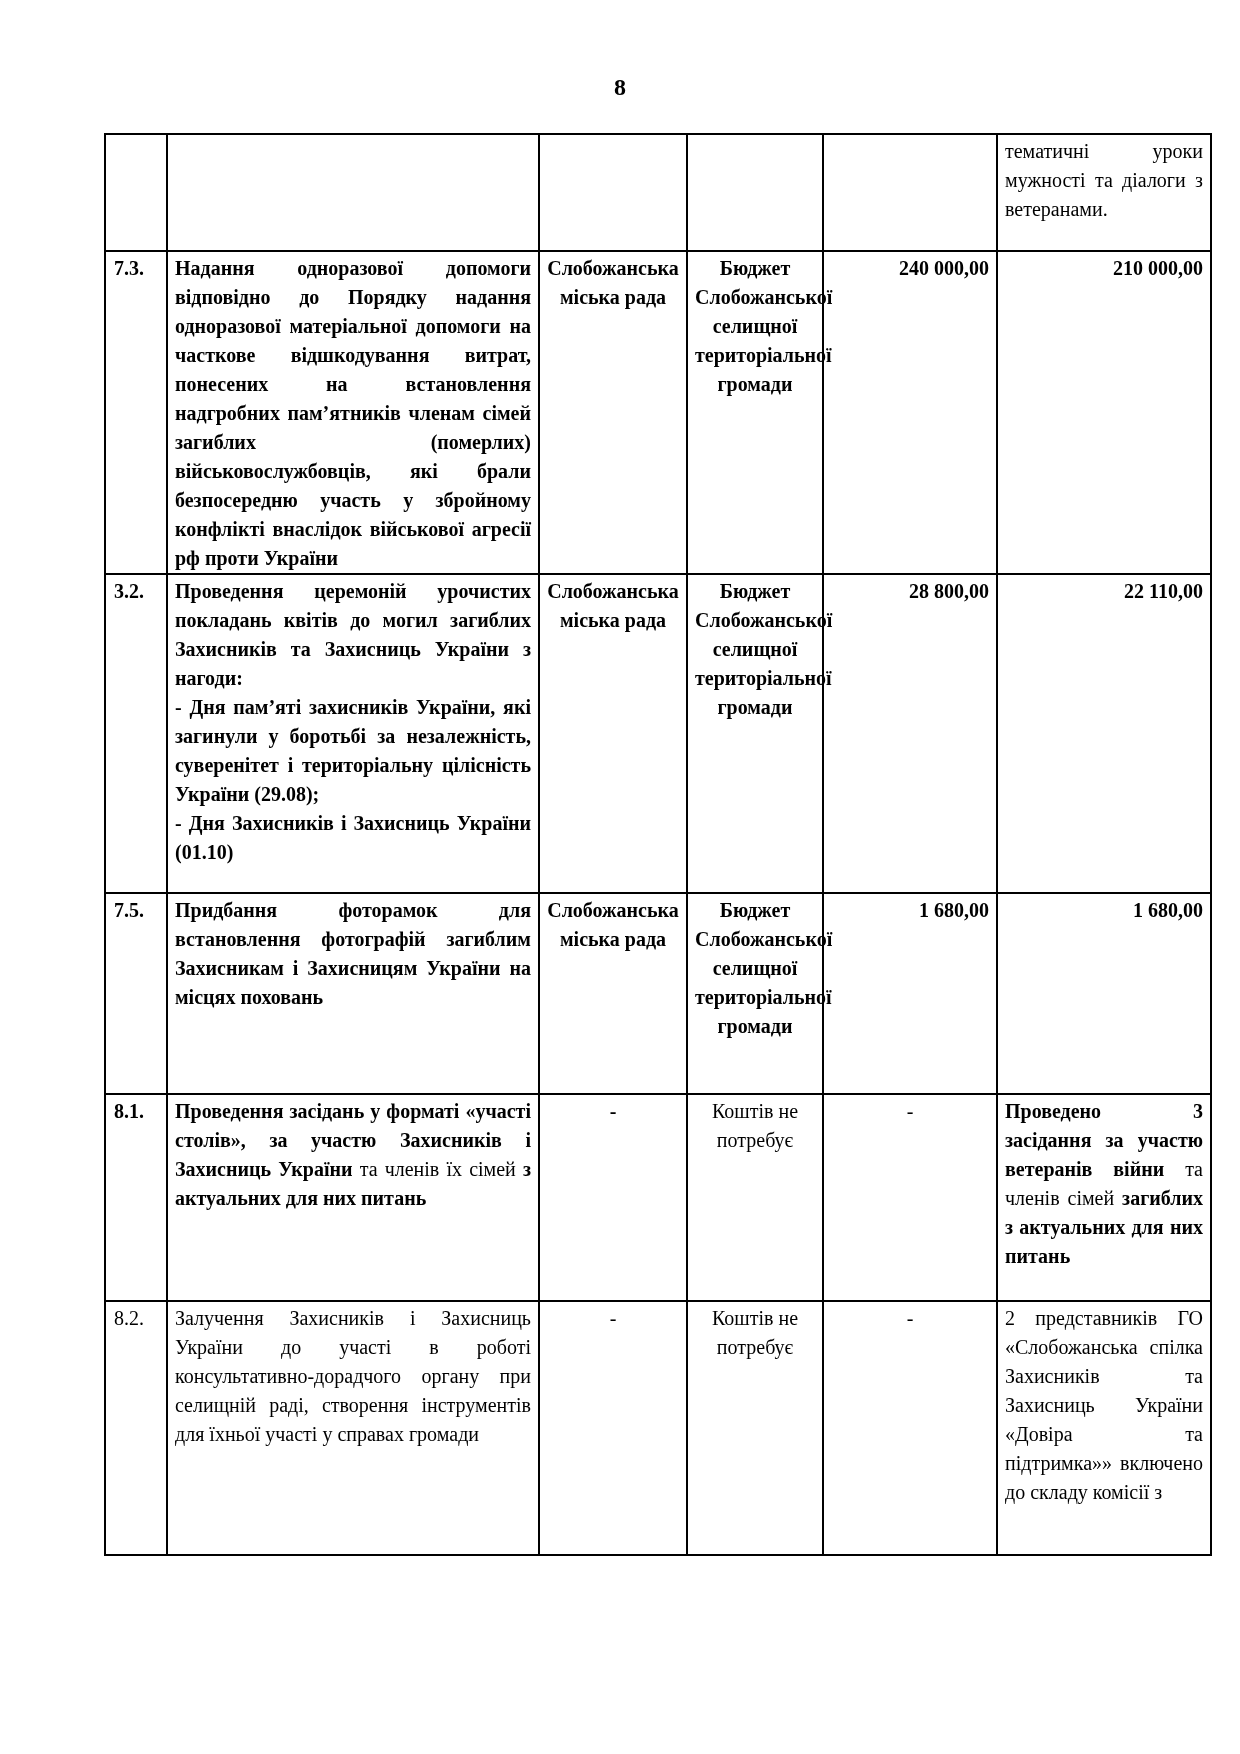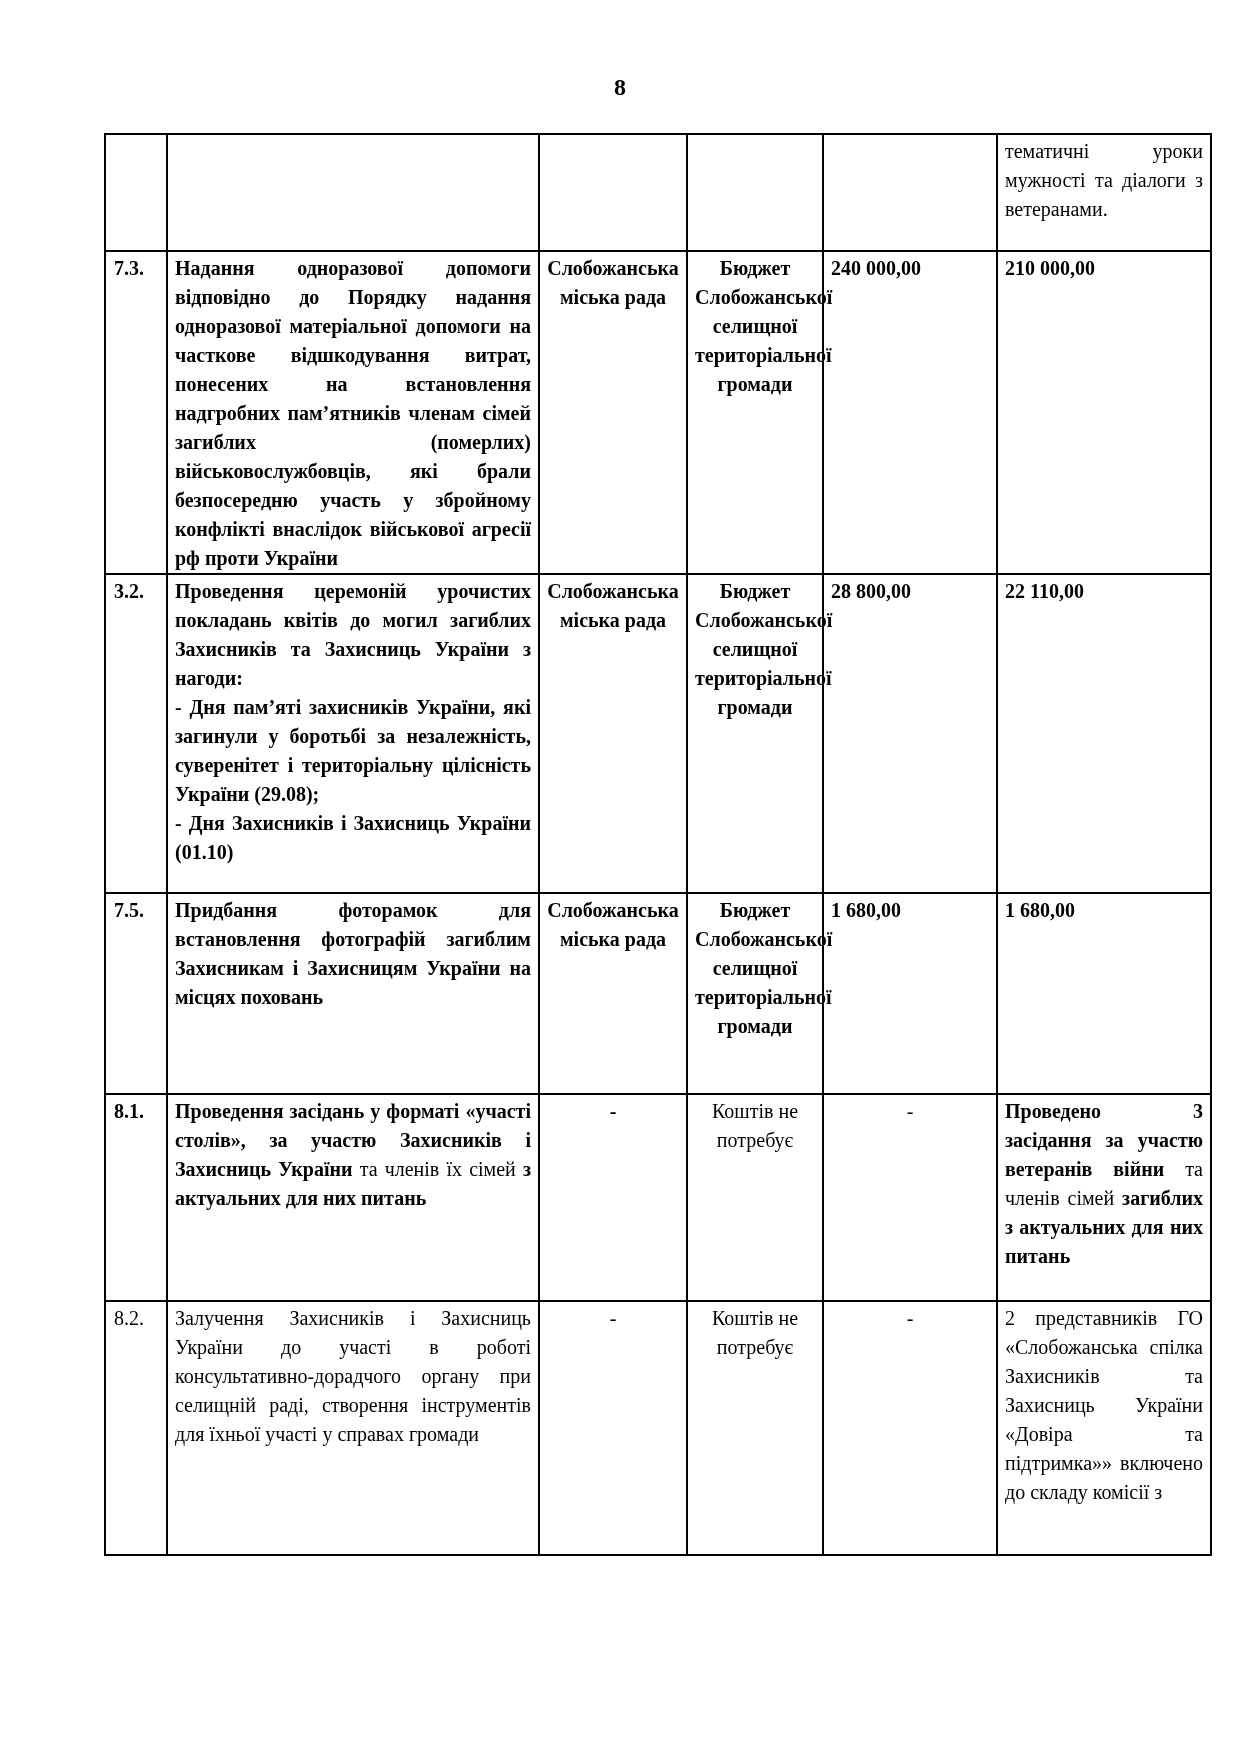--- a/index.html
+++ b/index.html
@@ -7,21 +7,21 @@
          font-family: "Liberation Serif", "DejaVu Serif", serif; color: #000; }
   .page-number { position: absolute; top: 74px; left: 0; width: 1240px; text-align: center;
                  font-size: 24px; font-weight: bold; }
   table.main { position: absolute; top: 133px; left: 104px; width: 1106px;
                border-collapse: collapse; table-layout: fixed; }
   table.main td { border: 2px solid #000; vertical-align: top; padding: 2px 7px 0 7px;
                   font-size: 20px; line-height: 29px; }
   .num { font-weight: bold; text-align: left; padding-left: 8px !important; }
   .desc { font-weight: bold; text-align: justify; text-align-last: left; }
   .center { text-align: center; font-weight: bold; }
-  .amount { text-align: left; font-weight: bold; }
+  .amount { text-align: right; font-weight: bold; }
   .result { text-align: justify; text-align-last: left; }
   .b { font-weight: bold; }
   .r { font-weight: normal; }
   .section-head { text-align: center; font-weight: bold; padding: 2px 40px 0 40px !important; }
   .line { display: block; }
 </style>
 </head>
 <body>
 
 <div class="page-number">8</div>

